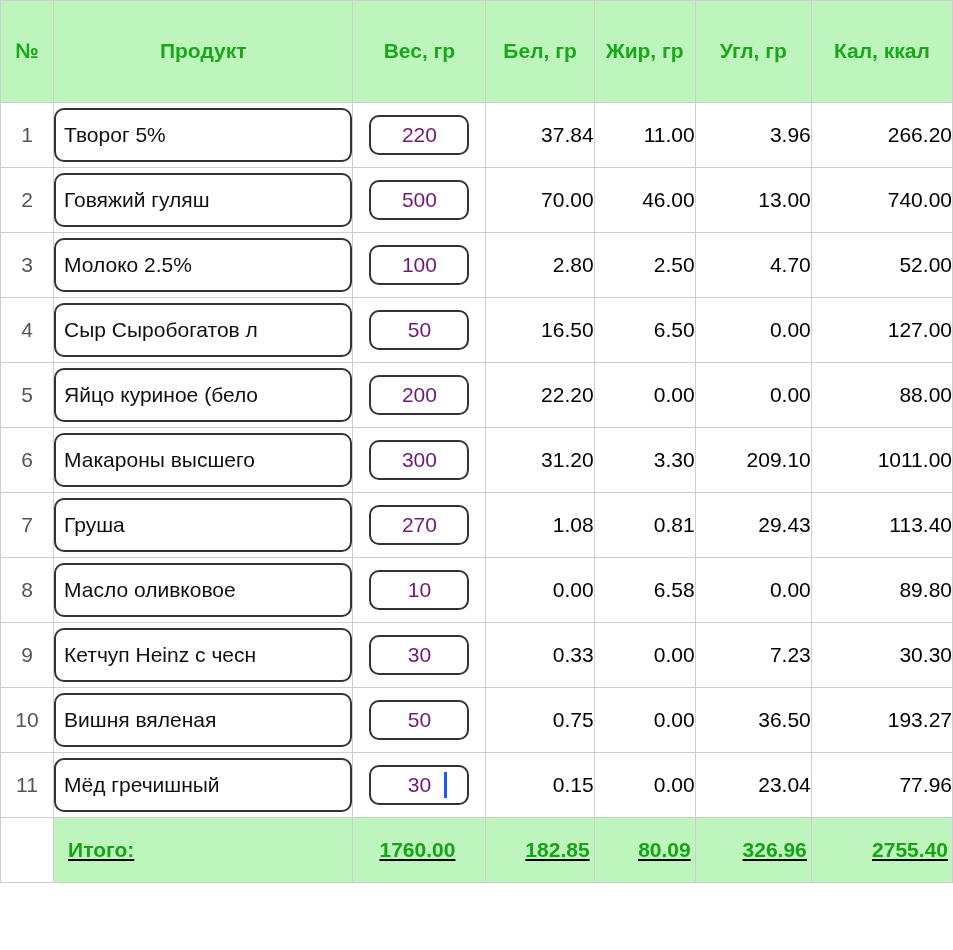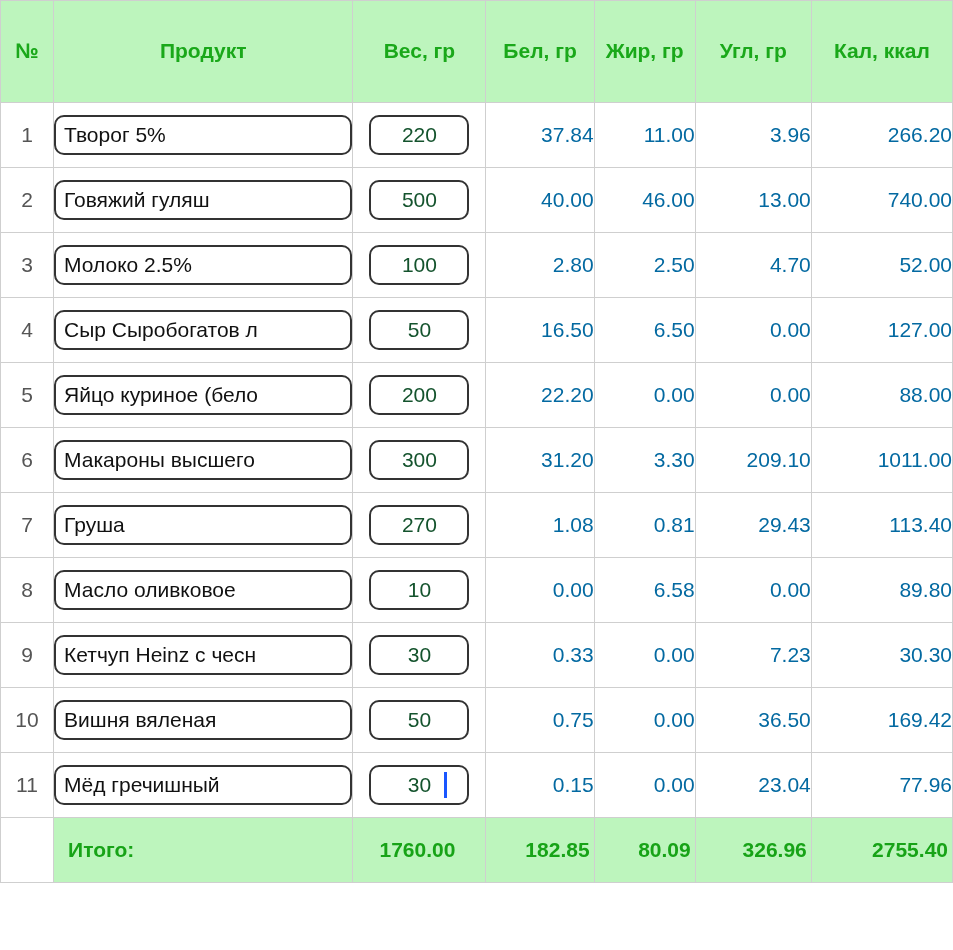--- a/index.html
+++ b/index.html
@@ -56,56 +56,57 @@
     vertical-align: middle;
     padding: 0 8px 0 14px;
   }
   td.weight-cell {
     vertical-align: middle;
     text-align: center;
   }
   td.val-cell {
     text-align: right;
     font-size: 21px;
-    color: #0369a1;
+    color: #000000;
     vertical-align: middle;
     padding-right: 16px;
   }
   input.prod-input {
     width: 100%;
     box-sizing: border-box;
-    height: 40px;
+    height: 54px;
     border: 2px solid #333333;
     border-radius: 10px;
     font-family: "Liberation Sans", sans-serif;
     font-size: 21px;
     color: #111111;
     padding: 0 8px;
     background: #ffffff;
     outline: none;
   }
   input.weight-input {
     width: 100px;
     box-sizing: border-box;
     height: 40px;
     border: 2px solid #333333;
     border-radius: 10px;
     font-family: "Liberation Sans", sans-serif;
     font-size: 21px;
-    color: #14532d;
+    color: #701a75;
     text-align: center;
     background: #ffffff;
     outline: none;
   }
   input.weight-input.focused {
     caret-color: #1a56ff;
   }
   tr.total-row {
     height: 65px;
     background: #a16207;
+    text-decoration: underline;
   }
   tr.total-row td {
     background: #bdf5bd;
     color: #17a317;
     font-size: 21px;
     font-weight: bold;
     vertical-align: middle;
   }
   tr.total-row td.total-label {
     text-align: left;
@@ -172,21 +173,21 @@
     </tr>
 
     <tr class="item-row">
       <td class="num-cell">2</td>
       <td class="prod-cell">
         <input class="prod-input" type="text" value="Говяжий гуляш" style="">
       </td>
       <td class="weight-cell">
         <input class="weight-input" type="text" value="500" style="">
       </td>
-      <td class="val-cell">40.00</td>
+      <td class="val-cell">70.00</td>
       <td class="val-cell">46.00</td>
       <td class="val-cell">13.00</td>
       <td class="val-cell">740.00</td>
     </tr>
 
     <tr class="item-row">
       <td class="num-cell">3</td>
       <td class="prod-cell">
         <input class="prod-input" type="text" value="Молоко 2.5%" style="">
       </td>
@@ -287,21 +288,21 @@
       <td class="num-cell">10</td>
       <td class="prod-cell">
         <input class="prod-input" type="text" value="Вишня вяленая" style="">
       </td>
       <td class="weight-cell">
         <input class="weight-input" type="text" value="50" style="">
       </td>
       <td class="val-cell">0.75</td>
       <td class="val-cell">0.00</td>
       <td class="val-cell">36.50</td>
-      <td class="val-cell">169.42</td>
+      <td class="val-cell">193.27</td>
     </tr>
 
     <tr class="item-row">
       <td class="num-cell">11</td>
       <td class="prod-cell">
         <input class="prod-input" type="text" value="Мёд гречишный" style="">
       </td>
       <td class="weight-cell">
         <span class="weight-wrap">
           <input class="weight-input focused" type="text" value="30" style="">

